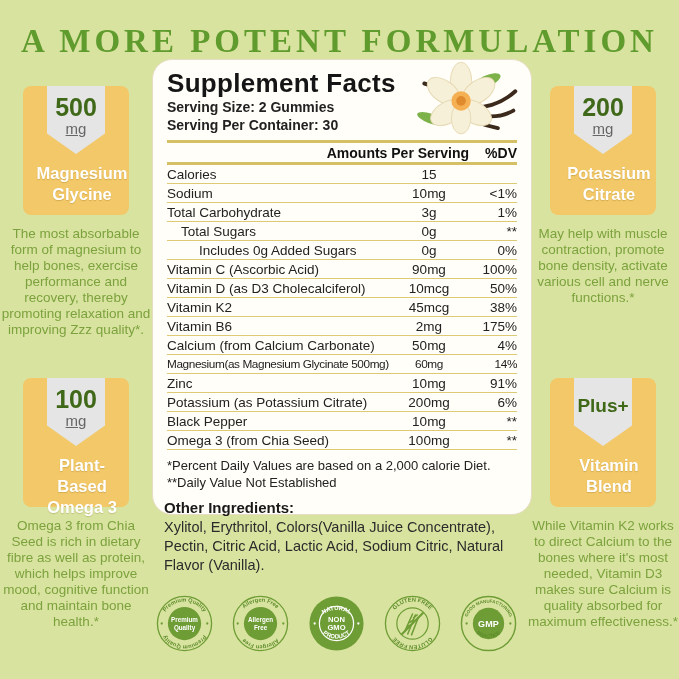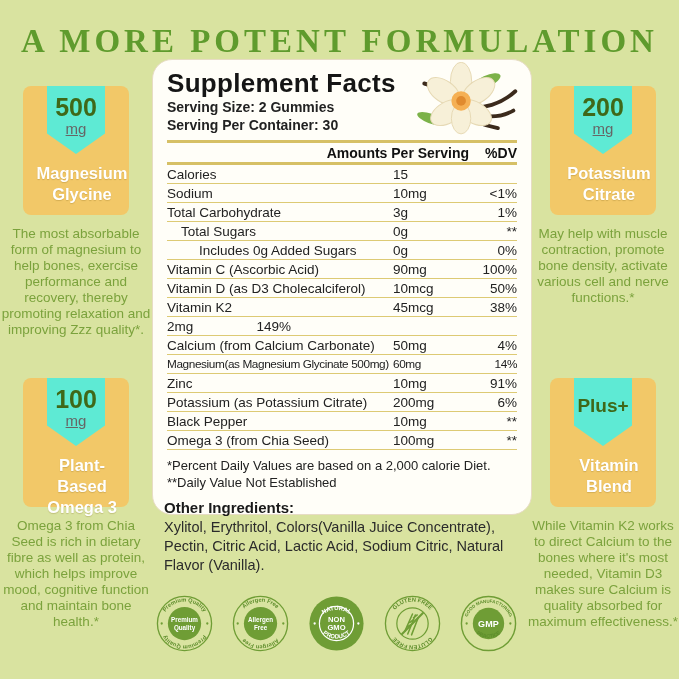--- a/index.html
+++ b/index.html
@@ -26,21 +26,21 @@
   .rule.mid{margin-top:0;}
   .header-row{
     display:flex;justify-content:flex-end;gap:16px;align-items:center;
     font-weight:bold;font-size:14px;color:#111;height:19px;
   }
   .trow{
     display:flex;align-items:center;box-sizing:border-box;
     border-bottom:1px solid #ddca74;height:19px;font-size:13.5px;color:#222;
   }
   .tname{flex:1;white-space:nowrap;overflow:hidden;}
-  .tamt{width:72px;text-align:left;white-space:nowrap;}
+  .tamt{width:72px;text-align:center;white-space:nowrap;}
   .tdv{width:52px;text-align:right;white-space:nowrap;}
   .indent1 .tname{padding-left:14px;}
   .indent2 .tname{padding-left:32px;}
   .narrow{font-size:11.8px;letter-spacing:-0.4px;}
   .footnotes{font-size:13px;color:#222;line-height:17px;padding-top:7px;}
   
   .other-ing{position:absolute;left:164px;top:499px;width:374px;color:#2b2b2b;}
   .oi-label{font-weight:bold;font-size:15px;margin-bottom:2px;color:#191919;}
   .oi-text{font-size:14.5px;line-height:19px;}
   
@@ -48,21 +48,21 @@
   .pos-tl{left:1px;top:86px;}
   .pos-tr{left:528px;top:86px;}
   .pos-bl{left:1px;top:378px;}
   .pos-br{left:528px;top:378px;}
   .badge{
     position:relative;width:106px;height:129px;margin:0 auto;
     background:#f2c868;border-radius:8px;
   }
   .banner{
     position:absolute;top:0;left:50%;transform:translateX(-50%);
-    width:58px;height:68px;background:#5eead4;box-sizing:border-box;
+    width:58px;height:68px;background:#e5e5e5;box-sizing:border-box;
     clip-path:polygon(0 0,100% 0,100% 70%,50% 100%,0 70%);
   }
   .val{margin-top:8px;font-size:25px;font-weight:bold;color:#3f6818;line-height:27px;}
   .plus .val{font-size:19px;margin-top:14px;}
   .unit{font-size:15px;color:#666;line-height:16px;text-decoration:underline;}
   .bname{
     position:absolute;top:77px;left:12px;right:0;color:#fff;
     font-size:16.5px;font-weight:bold;line-height:21px;
     text-shadow:0 1px 1px rgba(120,90,20,.25);
   }
@@ -158,22 +158,23 @@
           <span class="tname">Vitamin D (as D3 Cholecalciferol)</span>
           <span class="tamt">10mcg</span>
           <span class="tdv">50%</span>
         </div>
       <div class="trow">
           <span class="tname">Vitamin K2</span>
           <span class="tamt">45mcg</span>
           <span class="tdv">38%</span>
         </div>
       <div class="trow">
+          <span class="tname">Vitamin B6</span>
           <span class="tamt">2mg</span>
-          <span class="tdv">149%</span>
+          <span class="tdv">175%</span>
         </div>
       <div class="trow">
           <span class="tname">Calcium (from Calcium Carbonate)</span>
           <span class="tamt">50mg</span>
           <span class="tdv">4%</span>
         </div>
       <div class="trow narrow">
           <span class="tname">Magnesium(as Magnesium Glycinate 500mg)</span>
           <span class="tamt">60mg</span>
           <span class="tdv">14%</span>

